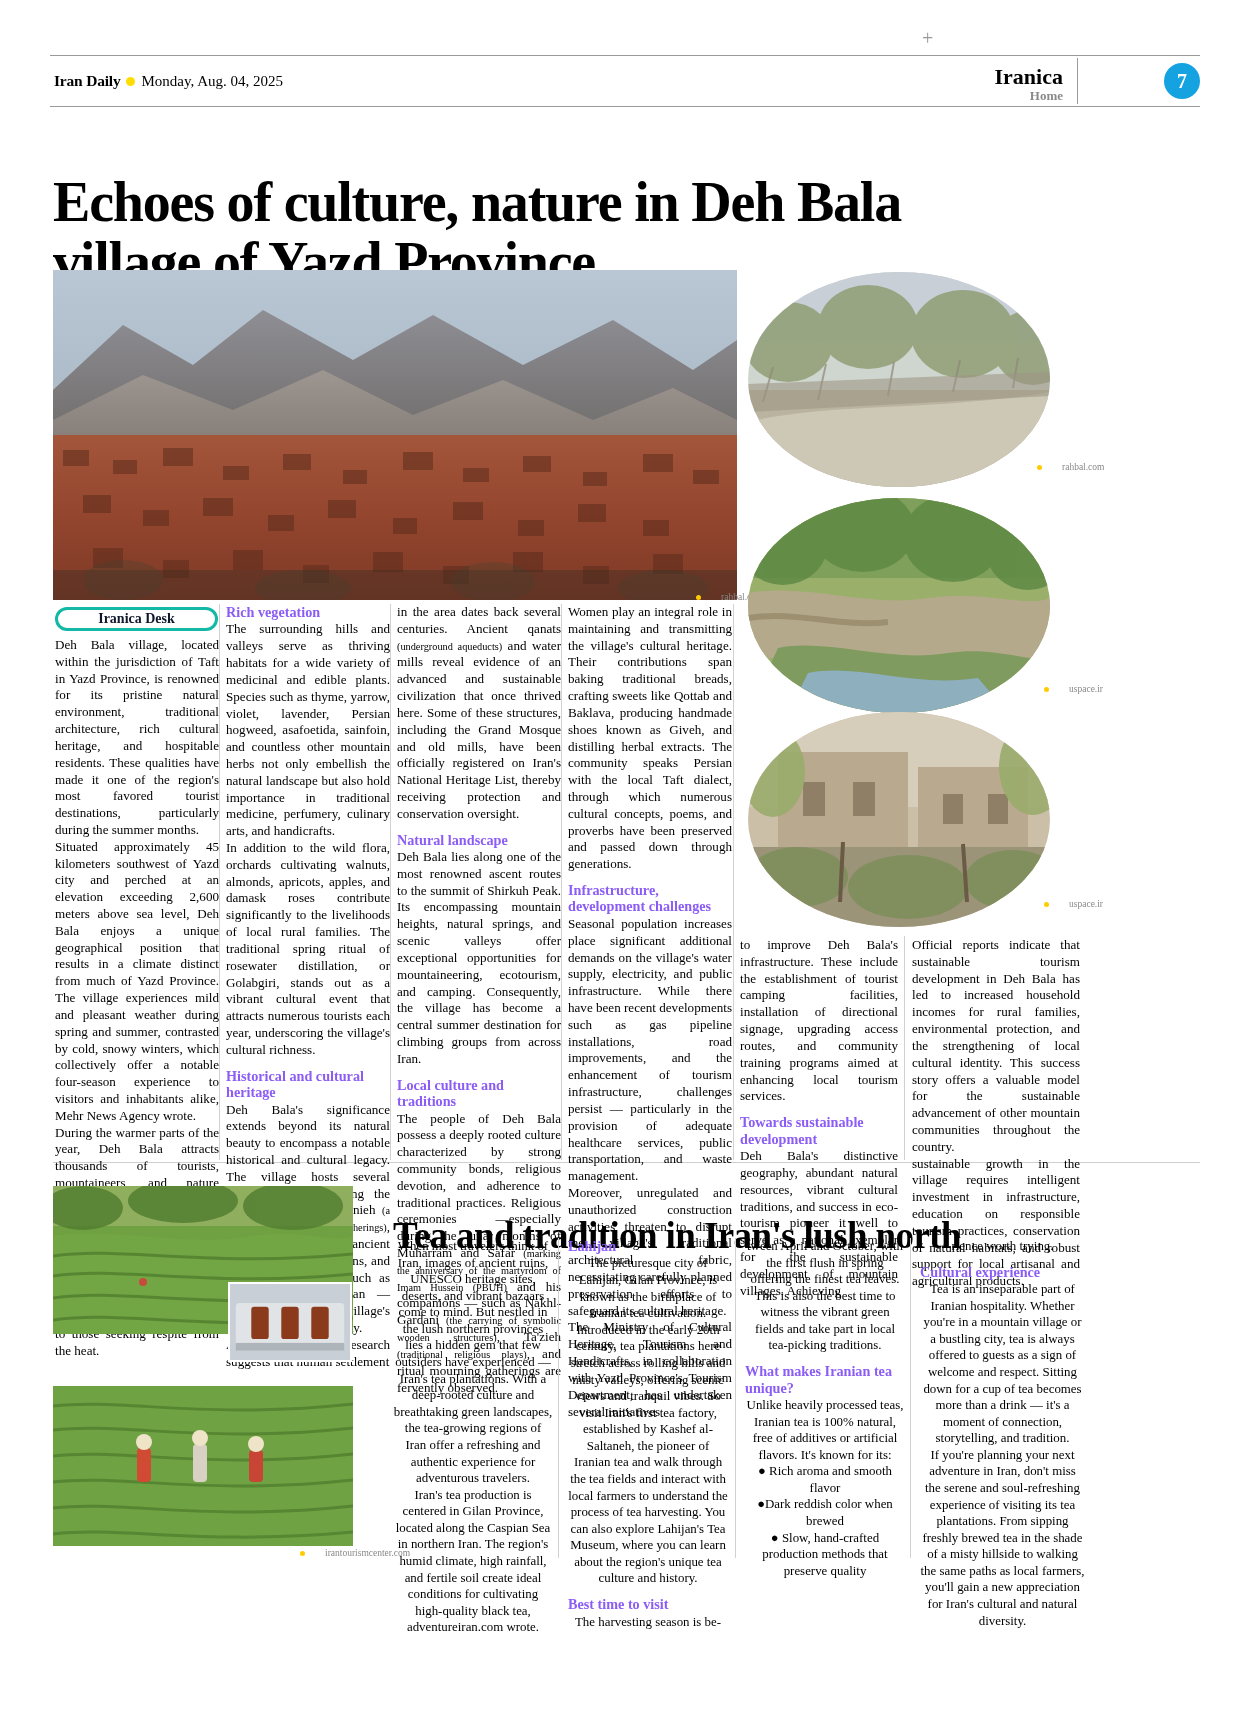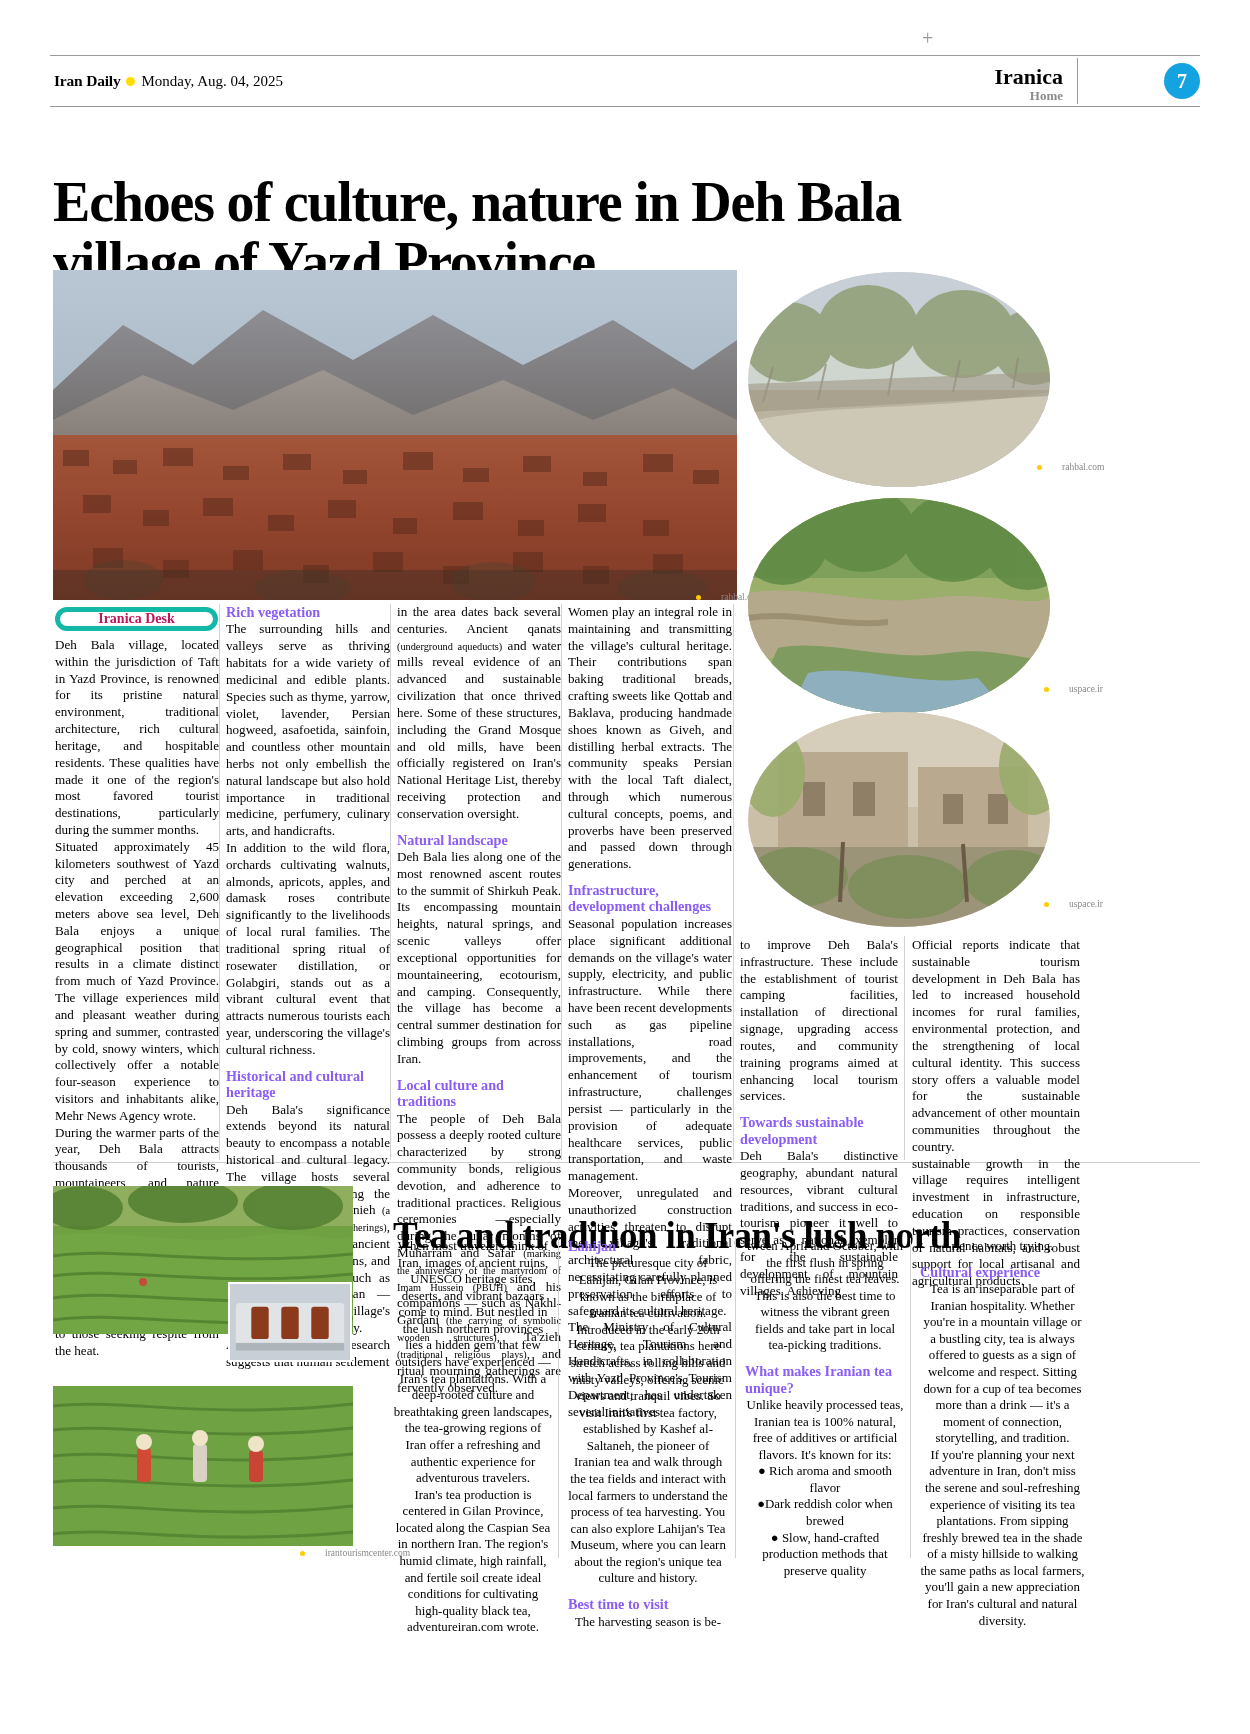--- a/index.html
+++ b/index.html
@@ -80,23 +80,23 @@
   .subhead {
     color:#8b5cf6; font-weight:bold; font-size:14.2px; line-height:1.16;
     margin:9px 0 1px 0; text-align:left;
   }
   .subhead.first { margin-top:0; }
   .small-note { font-size:10.3px; }
 
   
   .desk-pill {
     position:absolute; left:55px; top:607px; width:163px; height:24px;
-    border:5px solid #14b8a6; border-radius:13px;
+    border:3px solid #14b8a6; border-radius:13px;
     display:flex; align-items:center; justify-content:center;
-    color:#be185d; font-weight:bold; font-size:14px;
+    color:#0f172a; font-weight:bold; font-size:14px;
     font-family:"Liberation Serif", serif;
   }
   .headline2 {
     position:absolute; left:393px; top:1185px; width:810px;
     font-weight:bold; font-size:37px; line-height:1.1; letter-spacing:-0.6px;
   }
   .col2 {
     position:absolute; width:160px;
     font-size:12.9px; line-height:1.285;
     text-align:justify; hyphens:auto;

